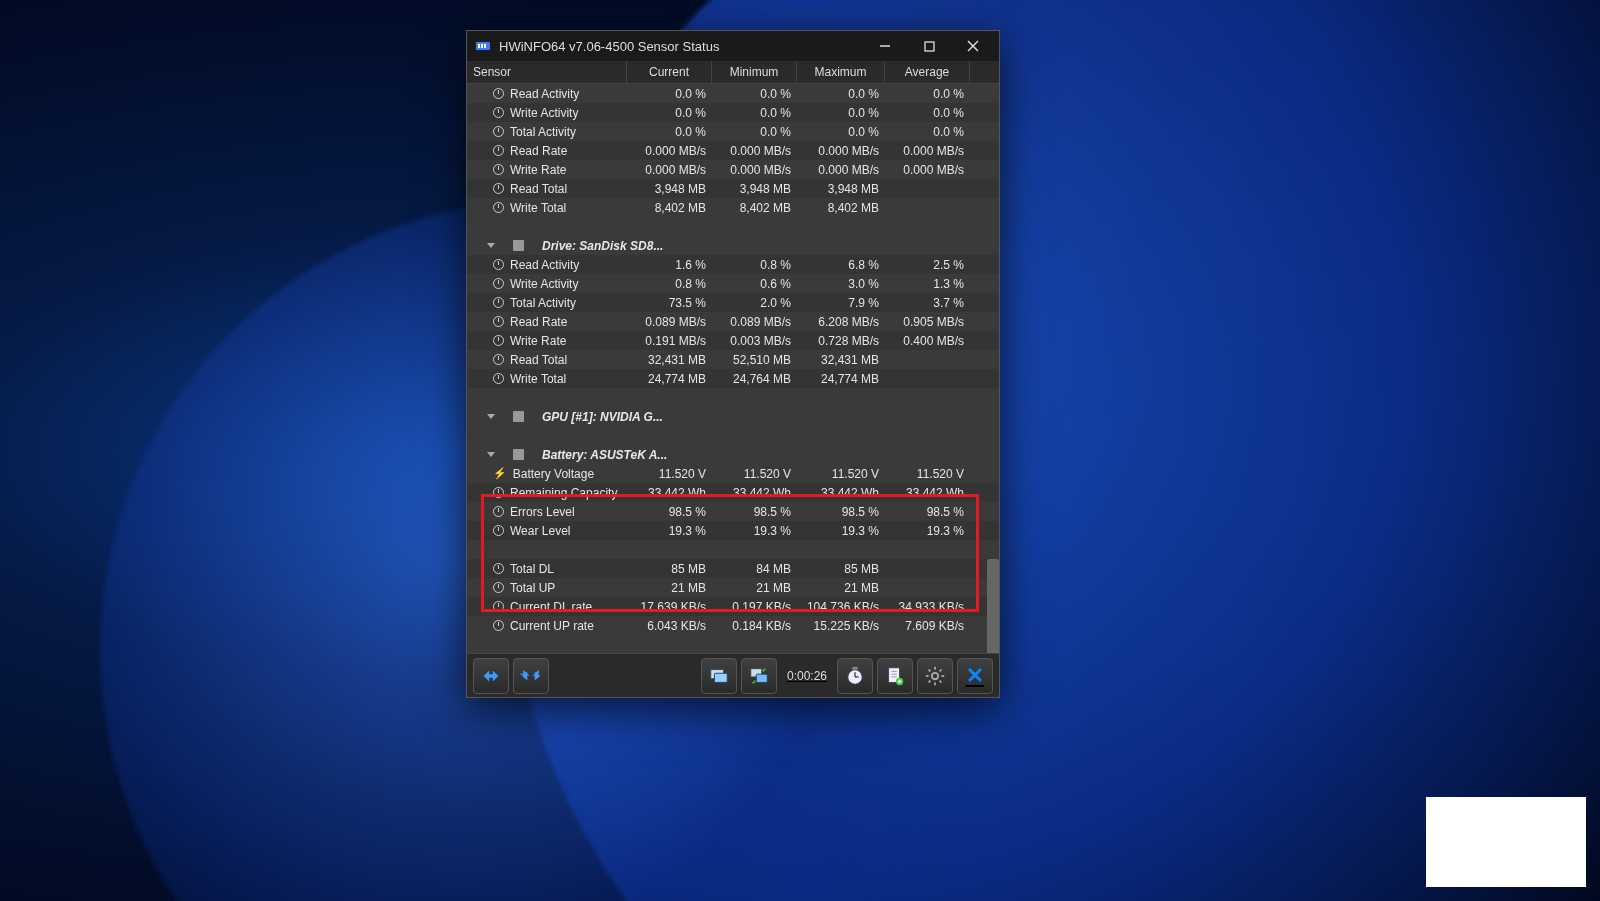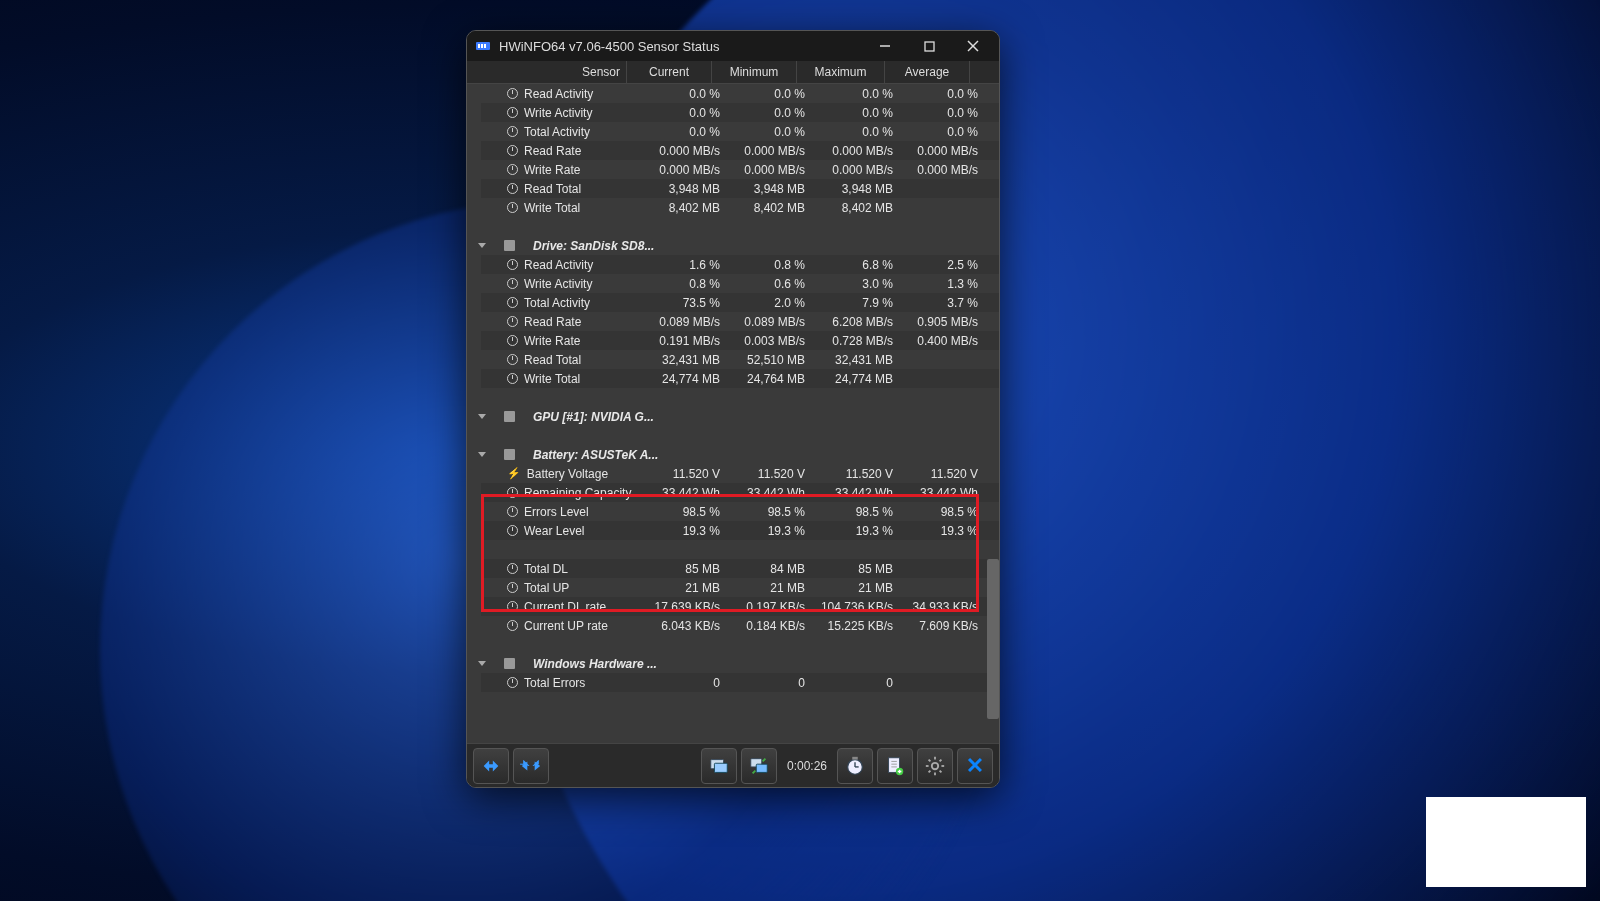--- a/index.html
+++ b/index.html
@@ -17,89 +17,89 @@
   content:''; position:absolute; border-radius:50%;
   background: radial-gradient(circle at 30% 30%, #2a6aff 0%, #1040c0 40%, transparent 70%);
   filter: blur(2px);
 }
 .wallpaper-swirl::before { width:1400px; height:1400px; right:-300px; top:-200px; transform:rotate(-20deg); opacity:0.6 }
 .wallpaper-swirl::after { width:900px; height:900px; left:100px; top:200px; background:radial-gradient(circle at 40% 40%, #3a7aff 0%, #0a2a80 50%, transparent 75%); opacity:0.5 }
 
 .window {
   position: absolute;
   left: 466px; top: 30px;
-  width: 534px; height: 758px;
+  width: 534px; height: 668px;
   background: #1a1a1a;
   border: 1px solid #555;
-  border-radius: 10px;
+  border-radius: 0;
   box-shadow: 0 10px 40px rgba(0,0,0,0.7);
   display:flex; flex-direction:column;
   overflow:hidden;
 }
 .titlebar {
   height: 30px; background:#1a1a1a;
   display:flex; align-items:center; padding:0 8px; gap:8px;
   color:#ddd; font-size:13px;
 }
 .titlebar .app-icon { width:16px; height:16px; display:flex; align-items:center; justify-content:center; }
 .titlebar .spacer{flex:1}
 .titlebar .btn {width:36px;height:28px;display:flex;align-items:center;justify-content:center;color:#ddd}
 
 .header-row {
   display:grid;
   grid-template-columns: 160px 85px 85px 88px 85px;
   background:#2a2a2a; color:#ddd; font-size:12px;
   border-bottom:1px solid #444;
 }
 .header-row > div { padding:4px 6px; border-right:1px solid #444; }
-.header-row > div:first-child{text-align:right}
+.header-row > div:first-child{text-align:left}
 .header-row > div:not(:first-child){text-align:center}
 
 .body-area{
   flex:1; overflow:hidden; background:#3a3a3a;
   position:relative;
 }
 .scrollbar{position:absolute;right:0;top:475px;width:12px;height:160px;background:#666;border-radius:2px}
 
 .rows-container{padding-bottom:4px}
 
 .row {
   display:grid;
   grid-template-columns: 160px 85px 85px 88px 85px;
-  font-size:12px; color:#e5e5e5; height:19px; align-items:center;margin-left:14px;
+  font-size:12px; color:#e5e5e5; height:19px; align-items:center;
 }
 .row:nth-child(odd){background:#3a3a3a}
 .row:nth-child(even){background:#343434}
 .row > .cell-sensor{ padding-left:26px; display:flex; align-items:center; gap:6px; white-space:nowrap; overflow:hidden }
 .row > .cell-val{ text-align:right; padding-right:6px; white-space:nowrap }
 
 .cat-row{
   display:flex; align-items:center; gap:18px;
   font-size:12px; font-style:italic; font-weight:600;
-  color:#e8e8e8; height:19px; padding-left:11px; background:#3a3a3a;
+  color:#e8e8e8; height:19px; padding-left:20px; background:#3a3a3a;
 }
 .spacer-row{height:19px;background:#3a3a3a}
 
 .icon-clock{width:11px;height:11px;border:1px solid #ccc;border-radius:50%;position:relative;flex-shrink:0}
 .icon-clock::after{content:'';position:absolute;left:4px;top:1px;width:1px;height:4px;background:#ccc}
 .icon-bolt{color:#ffb020;font-size:11px;flex-shrink:0}
 .icon-chip{width:11px;height:11px;background:#999;flex-shrink:0;border-radius:1px}
 .chev{width:0;height:0;border-left:4px solid transparent;border-right:4px solid transparent;border-top:5px solid #aaa;flex-shrink:0}
 
 .highlight-box{
   position:absolute;
   left:14px; top:410px;
   width:498px; height:118px;
   border:3px solid #e01b24;
   pointer-events:none;
 }
 
 .toolbar{
   height:44px;background:#2a2a2a;border-top:1px solid #444;
-  display:flex;align-items:center;padding:0 6px;gap:4px;
+  display:flex;align-items:center;padding:0 6px;gap:4px;text-decoration:underline;
 }
 .tool-btn{
   width:36px;height:36px;border:1px solid #555;border-radius:4px;
   background:linear-gradient(#404040,#2a2a2a);
   display:flex;align-items:center;justify-content:center;color:#ccc;
 }
 .tool-btn.active-x{color:#0a84ff;font-size:22px;font-weight:bold}
 .tool-sp{flex:1}
 .timer{color:#ddd;font-size:12px;margin:0 6px}
 .arrow-ico svg{width:22px;height:22px}

